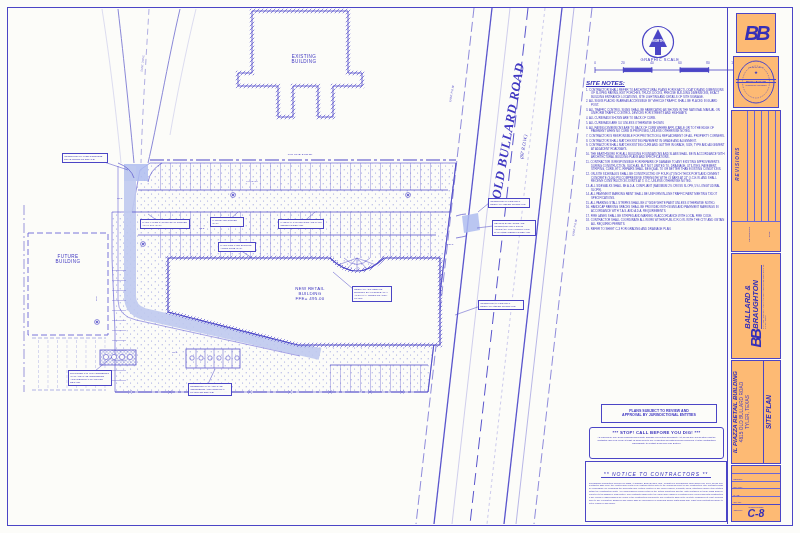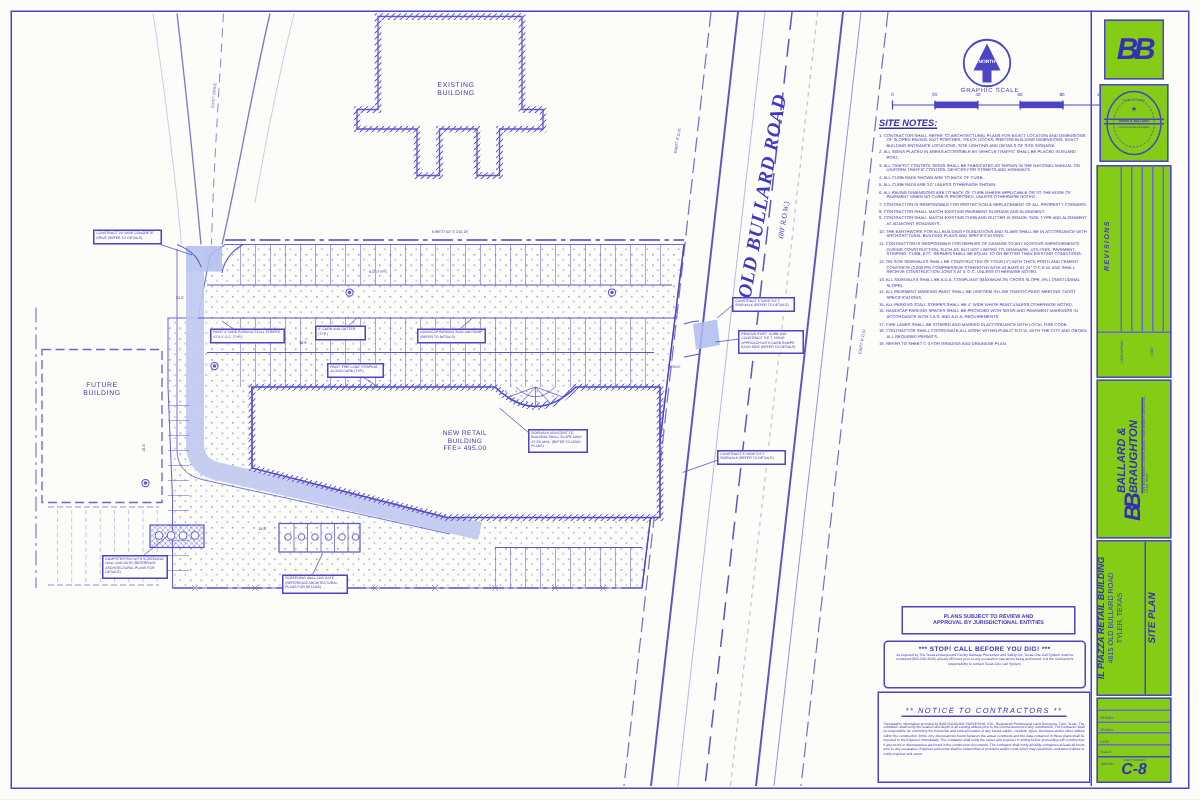--- a/index.html
+++ b/index.html
@@ -11,21 +11,21 @@
      white-space:pre-line;transform-origin:center center;}
   .rot90{transform:rotate(-90deg);transform-origin:center center;}
   .serif{font-family:"Liberation Serif",serif;}
   .callout{position:absolute;border:0.5px solid #4b45c6;background:rgba(252,252,249,.96);
      font-size:2.3px;line-height:1.3;padding:1px 1.2px;color:#3a33bb;text-transform:uppercase;
      text-align:left;z-index:4;}
   .note{font-size:2.8px;line-height:1.3;color:#3f38c0;margin-bottom:1.1px;
      text-align:left;padding-left:5px;text-indent:-5px;}
   .nbox{position:absolute;border:0.8px solid #4b45c6;background:rgba(252,252,249,.97);
      text-align:center;color:#3a33bb;z-index:4;}
-  .tbbox{position:absolute;border:1px solid #4b45c6;background:#84cc16;}
+  .tbbox{position:absolute;border:1px solid #4b45c6;background:#fdba74;}
   .vline{position:absolute;width:0;border-left:0.6px solid #6b66d6;}
   .hline{position:absolute;height:0;border-top:0.6px solid #6b66d6;}
 </style>
 </head>
 <body>
 
 <div class="page">
 
   <svg width="800" height="533" viewBox="0 0 800 533" style="position:absolute;left:0;top:0;z-index:1;">
     <defs>

